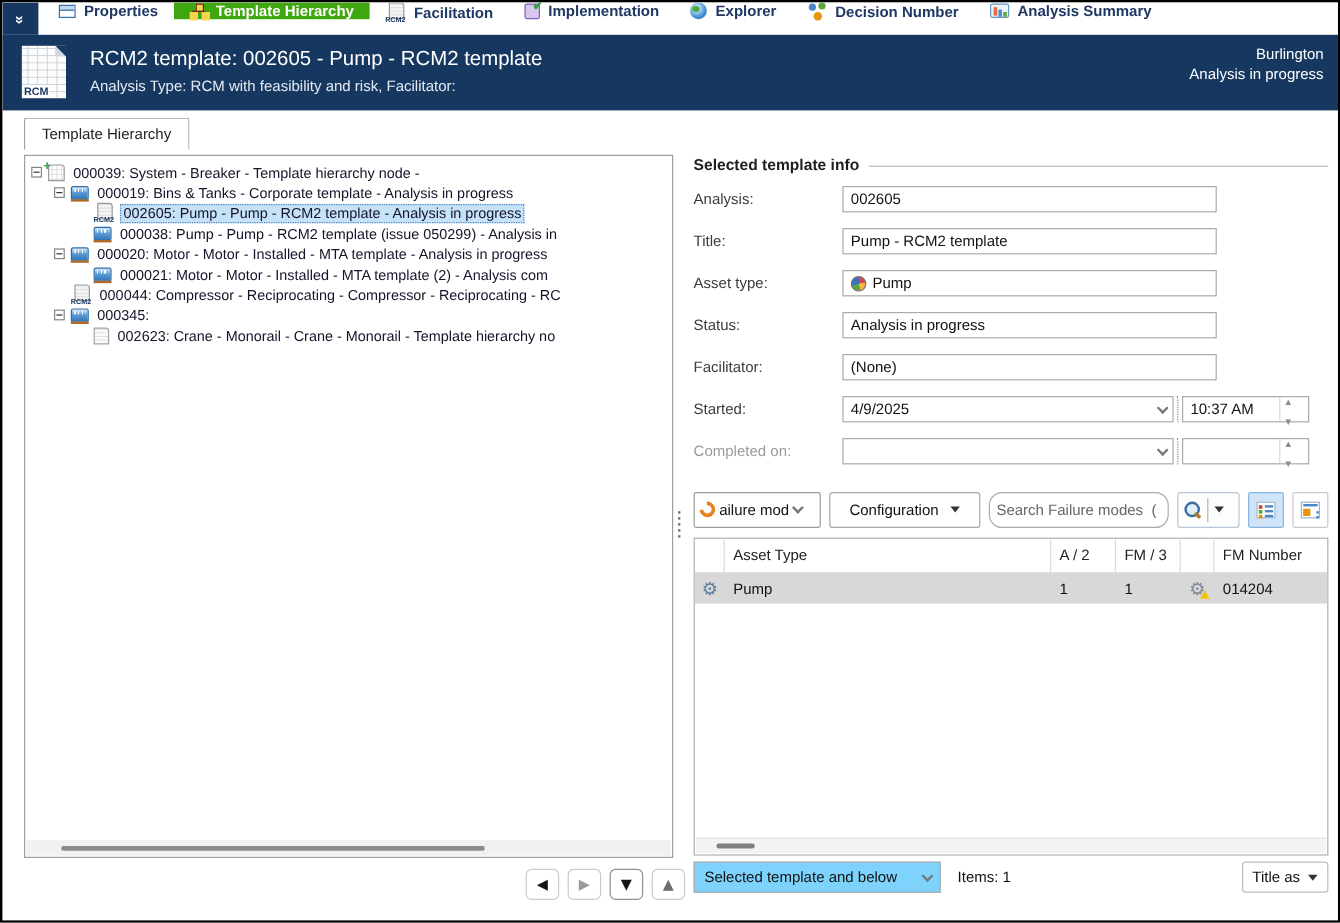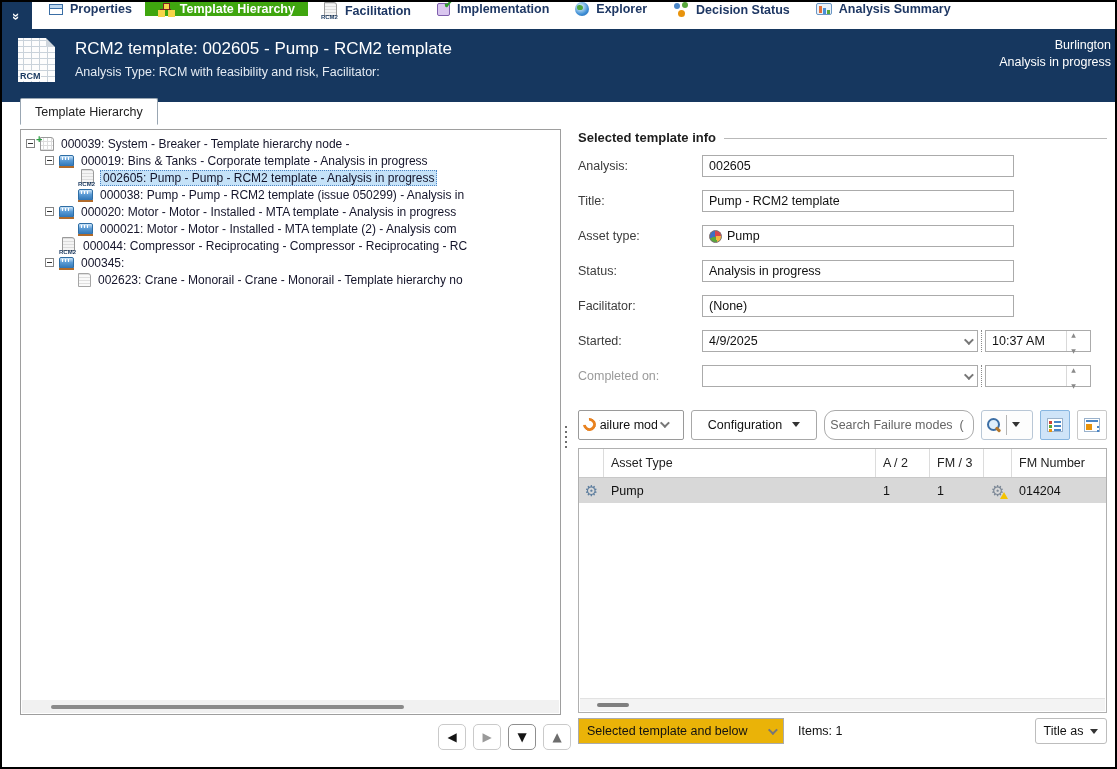--- a/index.html
+++ b/index.html
@@ -48,22 +48,22 @@
   .i-dnode::before { content:""; position:absolute; left:1px; top:1px; width:6px; height:6px;
                      border-radius:50%; background:#4a86c8; box-shadow:8px -1px 0 #58a83c; }
   .i-dnode::after { content:""; position:absolute; left:5px; top:8px; width:7px; height:7px;
                     border-radius:50%; background:#e8930c; }
   .i-chart { width:16px; height:12px; border:1px solid #6b96c4; border-radius:2px;
              background:#eaf2fb; position:relative; overflow:hidden; flex:none;}
   .i-chart::before { content:""; position:absolute; left:2px; bottom:1px; width:3px; height:7px;
                      background:#e2703a; box-shadow:4px 2px 0 #4a90d9, 8px 4px 0 #58a83c; }
 
   
-  .header { position:absolute; top:27px; left:0; right:0; height:73px; background:#16375f;
-            color:#fff; display:flex; padding:8px 4px 0 12px; }
+  .header { position:absolute; top:27px; left:0; right:0; height:63px; background:#16375f;
+            color:#fff; display:flex; padding:8px 12px 0 12px; }
   .i-hdr-rcm { width:37px; height:44px; background:#fdfdfd; border-radius:0 9px 0 0;
                position:relative; margin:1px 20px 0 4px; flex:none;
                background-image:linear-gradient(#c9d2da 1px,transparent 1px),
                                 linear-gradient(90deg,#c9d2da 1px,transparent 1px);
                background-size:8px 6px; background-position:5px 8px; }
   .i-hdr-rcm::before { content:""; position:absolute; top:0; right:0; width:0; height:0;
                        border-style:solid; border-width:0 9px 9px 0;
                        border-color:#16375f #16375f #cfd6dd transparent; }
   .i-hdr-rcm::after { content:"RCM"; position:absolute; bottom:1px; left:2px; font-size:9px;
                       font-weight:bold; color:#16375f; background:#fdfdfd; }
@@ -221,21 +221,21 @@
   .i-gearwarn::after { content:""; position:absolute; right:-3px; bottom:0; width:0; height:0;
                        border-left:4px solid transparent; border-right:4px solid transparent;
                        border-bottom:7px solid #f3c200; }
   .tscroll { position:absolute; left:1px; right:1px; bottom:1px; height:13px; background:#f3f3f3;
              display:flex; align-items:center; border-top:1px solid #e2e2e2; }
   .tthumb { margin-left:17px; width:32px; height:4px; background:#7f7f7f; border-radius:2px; }
 
   
   .fm-footer { position:absolute; left:0; right:0; bottom:0; height:28px; display:flex;
                align-items:center; gap:14px; font-size:12.5px; color:#111; }
-  .scope-select { width:206px; height:26px; border:1px solid #ababab; background:#eab308;
+  .scope-select { width:206px; height:26px; border:1px solid #ababab; background:#7dd3fc;
                   display:flex; align-items:center; justify-content:space-between;
                   padding:0 8px; cursor:pointer; }
   .markas-btn { margin-left:auto; width:72px; height:26px; border:1px solid #bdbdbd; border-radius:3px;
                 background:#fff; display:flex; align-items:center; justify-content:center; gap:7px;
                 cursor:pointer; }
 </style>
 </head>
 <body>
 
 <div class="app">
@@ -260,21 +260,21 @@
       <div class="tab">
         <span class="i-impl"></span>
         <span>Implementation</span>
       </div>
       <div class="tab">
         <span class="i-globe"></span>
         <span>Explorer</span>
       </div>
       <div class="tab">
         <span class="i-dnode"></span>
-        <span>Decision Status</span>
+        <span>Decision Number</span>
       </div>
       <div class="tab">
         <span class="i-chart"></span>
         <span>Analysis Summary</span>
       </div>
     </div>
   </div>
 
   <div class="header">
     <div class="i-hdr-rcm"></div>

